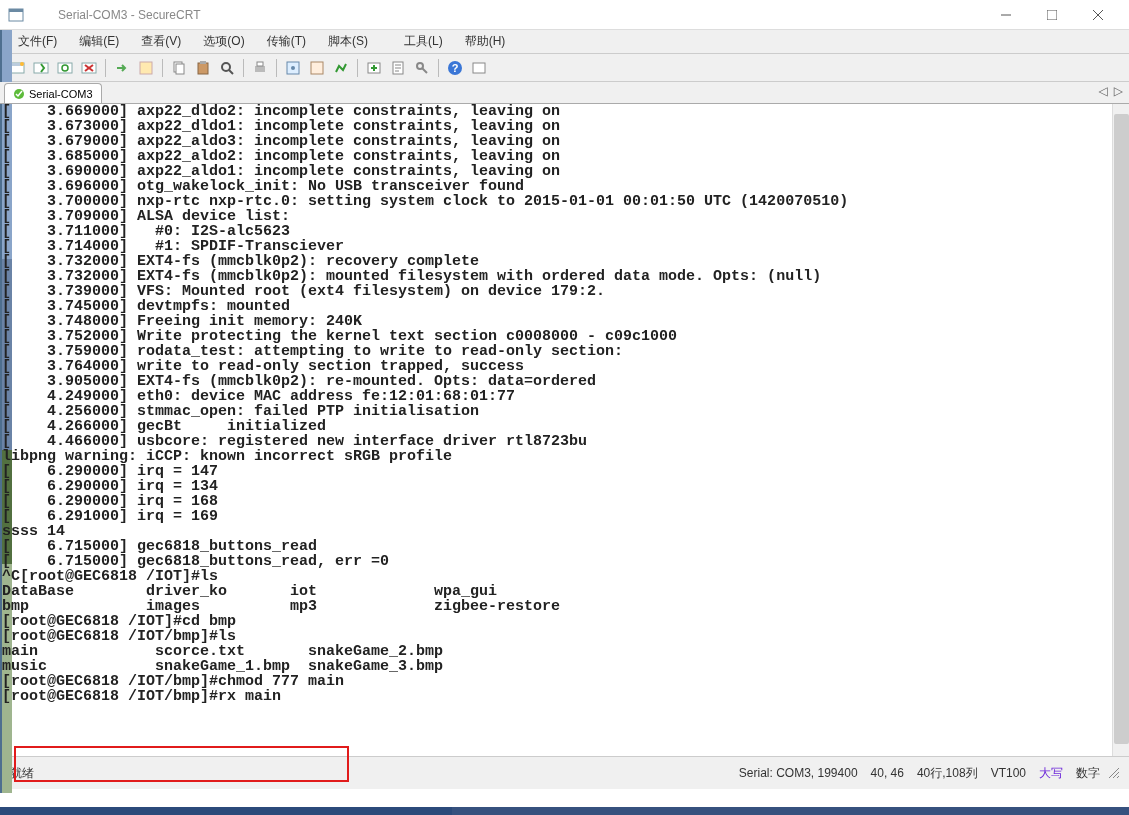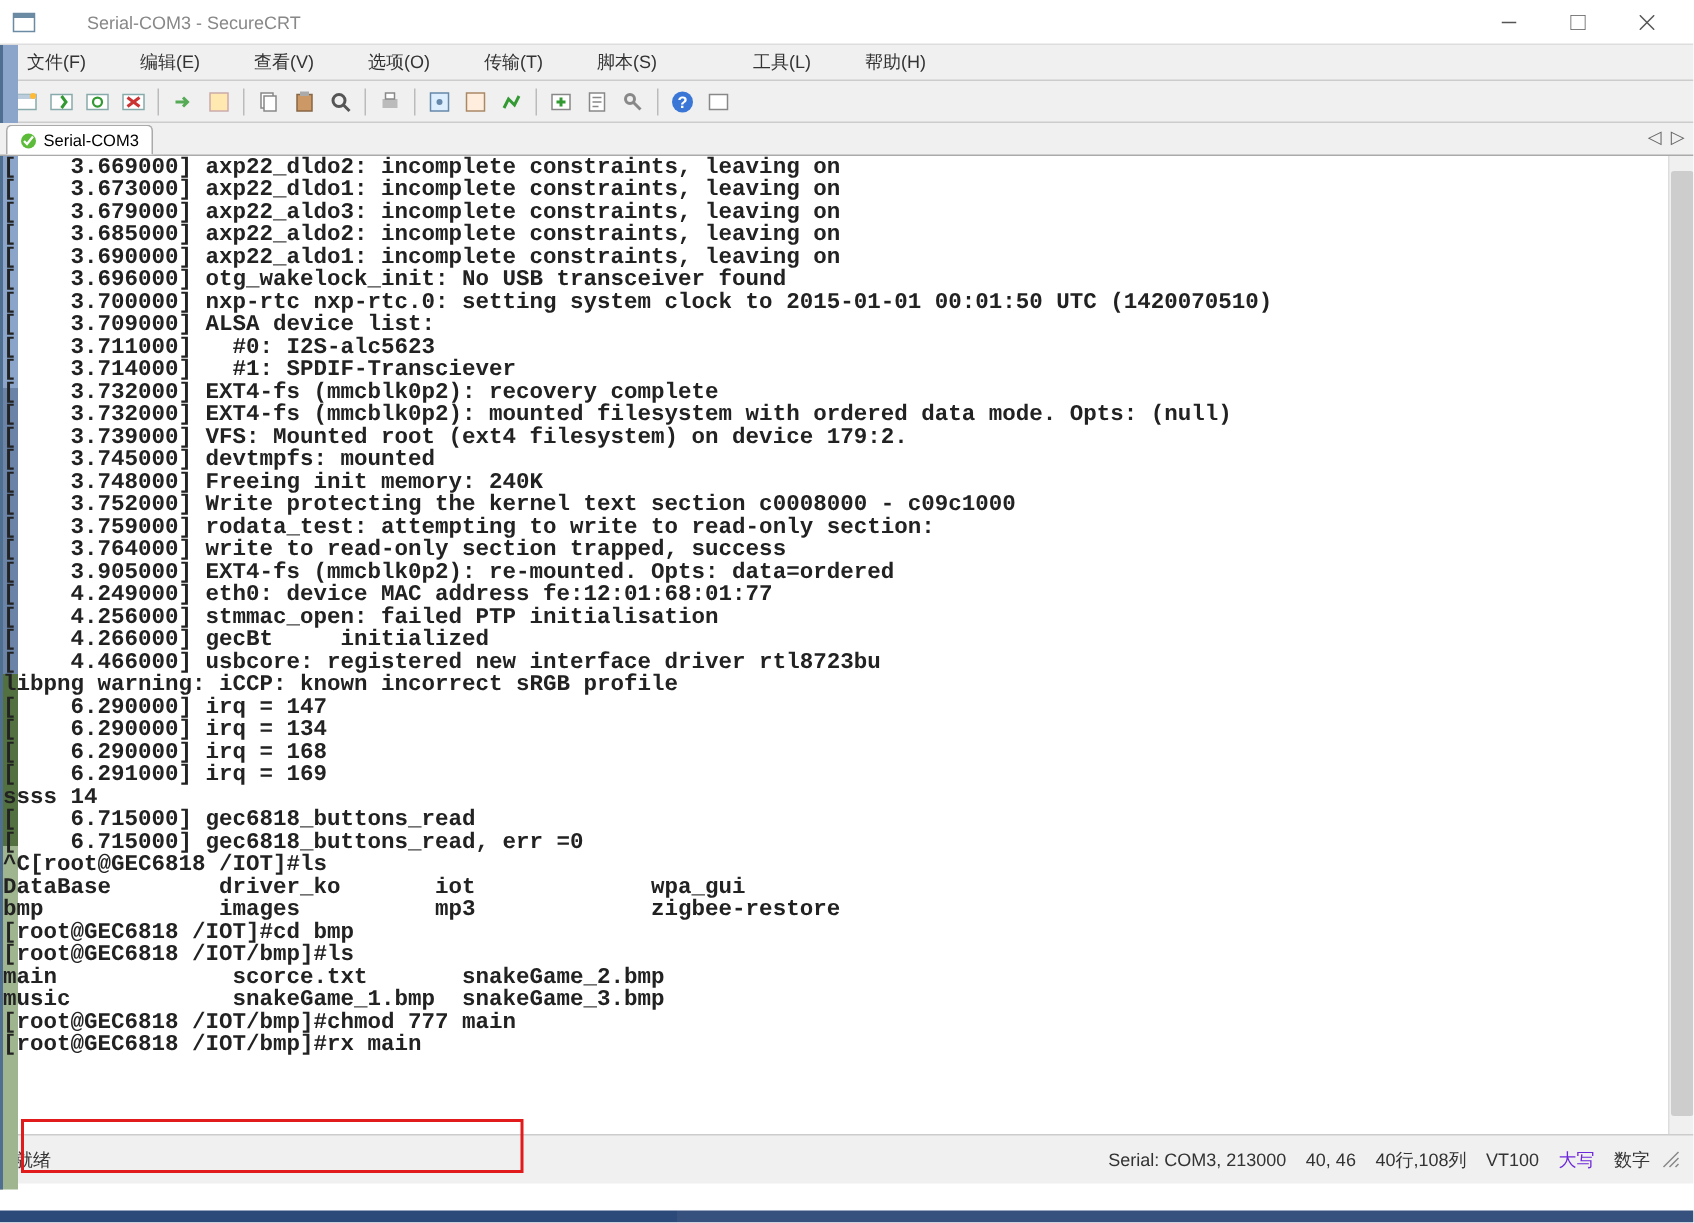--- a/index.html
+++ b/index.html
@@ -2,21 +2,21 @@
 <html><head>
 <meta charset="utf-8">
 <style>
   * { margin: 0; padding: 0; box-sizing: border-box; }
   body { font-family: "Microsoft YaHei", Tahoma, sans-serif; font-size: 12px; background: #fff; width: 1129px; height: 815px; overflow: hidden; position: relative; }
   .titlebar { height: 30px; background: #fff; display: flex; align-items: center; padding: 0 8px; border-bottom: 1px solid #ddd; }
   .titlebar-icon { width: 16px; height: 16px; margin-right: 6px; display:inline-block; }
   .titlebar-title { flex: 1; color: #888; font-size: 12px; margin-left: 28px; }
   .win-controls { display: flex; gap: 0; }
   .win-btn { width: 46px; height: 30px; display: flex; align-items: center; justify-content: center; color: #777; cursor: pointer; }
-  .menubar { height: 24px; background: #f0f0f0; display: flex; align-items: center; padding: 0 10px; border-bottom: 1px solid #ccc; gap: 20px; }
+  .menubar { height: 24px; background: #f0f0f0; display: flex; align-items: center; padding: 0 10px; border-bottom: 1px solid #ccc; gap: 6px; }
   .menu-item { padding: 2px 8px; color: #333; cursor: pointer; }
   .toolbar { height: 28px; background: #f0f0f0; border-bottom: 1px solid #ccc; display: flex; align-items: center; padding: 0 6px; gap: 2px; }
   .tool-btn { width: 22px; height: 22px; display: flex; align-items: center; justify-content: center; border-radius: 2px; cursor:pointer; }
   .tool-sep { width: 1px; height: 18px; background: #bbb; margin: 0 3px; }
   .tabbar { height: 22px; background: #f0f0f0; display: flex; align-items: flex-end; padding-left: 4px; position: relative; border-bottom: 1px solid #aaa; }
   .tab { height: 20px; background: #fff; border: 1px solid #aaa; border-bottom: none; border-radius: 4px 4px 0 0; padding: 1px 8px; display: flex; align-items: center; gap: 4px; font-size: 11px; }
   .tab .dot { width: 12px; height: 12px; }
   .tab-nav { position: absolute; right: 4px; top: 2px; display: flex; gap: 2px; color:#666; }
   .tab-nav span { cursor:pointer; padding:0 2px; }
   .terminal { font-family: "Courier New", monospace; font-size: 15px; line-height: 15px; white-space: pre; overflow: hidden; padding: 0 2px; color: #222; font-weight: bold; letter-spacing: 0; }
@@ -252,21 +252,21 @@
 [root@GEC6818 /IOT/bmp]#rx main</div>
   </div>
   <div class="scrollbar">
     <div class="scroll-thumb" style="top:10px; height:630px;"></div>
   </div>
 </div>
 
 <div class="statusbar">
   <div class="status-cell first">就绪</div>
   <div class="status-spacer"></div>
-  <div class="status-cell">Serial: COM3, 213000</div>
+  <div class="status-cell">Serial: COM3, 199400</div>
   <div class="status-cell">40, 46</div>
   <div class="status-cell">40行,108列</div>
   <div class="status-cell">VT100</div>
   <div class="status-cell" style="color:#6d28d9">大写</div>
   <div class="status-cell">数字</div>
   <div class="status-cell" style="width:18px;padding:0">
       <svg width="14" height="14">
         <path d="M12 2 L2 12 M12 6 L6 12 M12 10 L10 12" stroke="#888"></path>
       </svg>
     </div>

